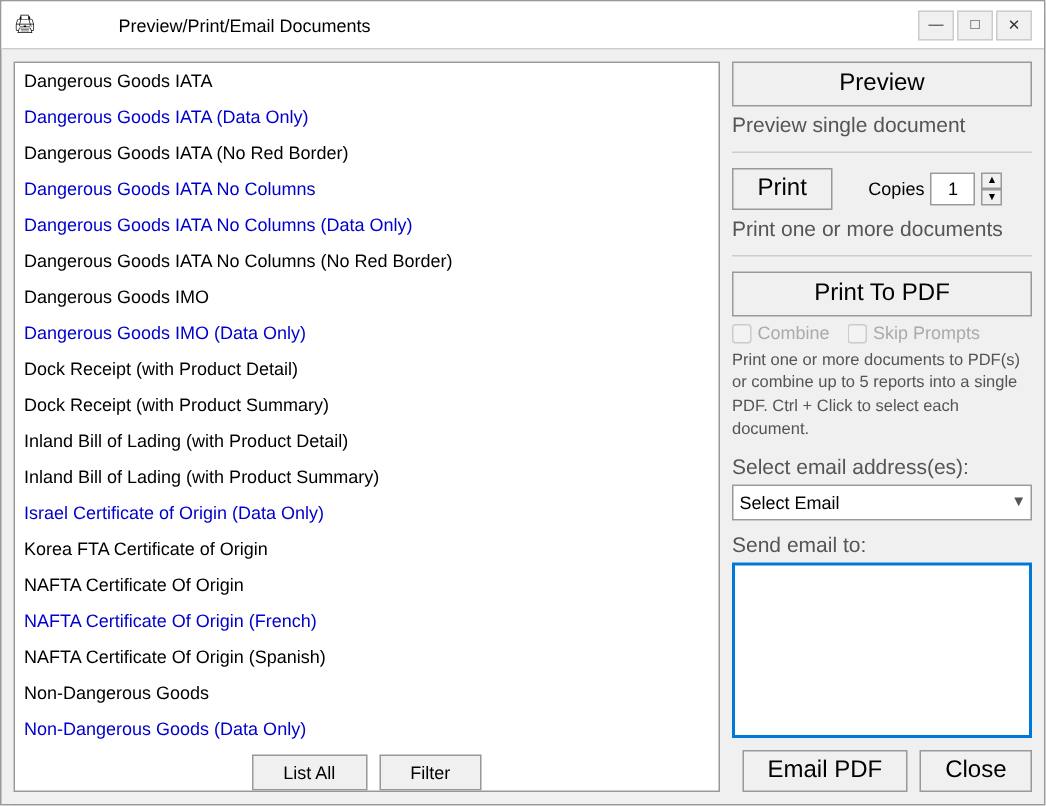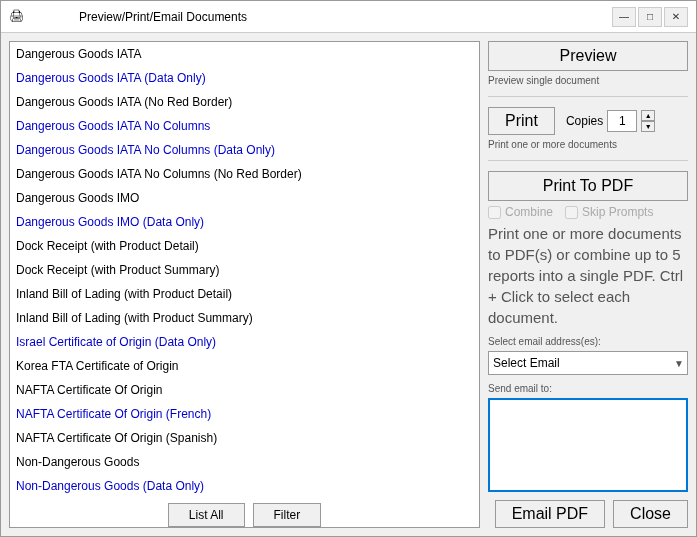--- a/index.html
+++ b/index.html
@@ -137,33 +137,33 @@
       padding: 5px 8px;
     }
 
     .section {
       display: flex;
       flex-direction: column;
       gap: 4px;
     }
 
     .section-label {
-      font-size: 10px;
+      font-size: 14px;
       color: #555;
     }
 
     .divider {
       border-top: 1px solid #ccc;
       margin: 2px 0;
     }
 
     .copies-row {
       display: flex;
       align-items: center;
-      gap: 11px;
+      gap: 24px;
     }
 
     .copies-spinner {
       display: flex;
       align-items: center;
       gap: 4px;
     }
 
     .copies-input {
       width: 30px;
@@ -212,21 +212,21 @@
     .checkbox-label input[type="checkbox"] {
       width: 13px;
       height: 13px;
     }
 
     .checkbox-label.disabled {
       color: #aaa;
     }
 
     .description-text {
-      font-size: 15px;
+      font-size: 11px;
       color: #555;
       line-height: 1.4;
     }
 
     .select-email-section {
       display: flex;
       flex-direction: column;
       gap: 4px;
     }
 

